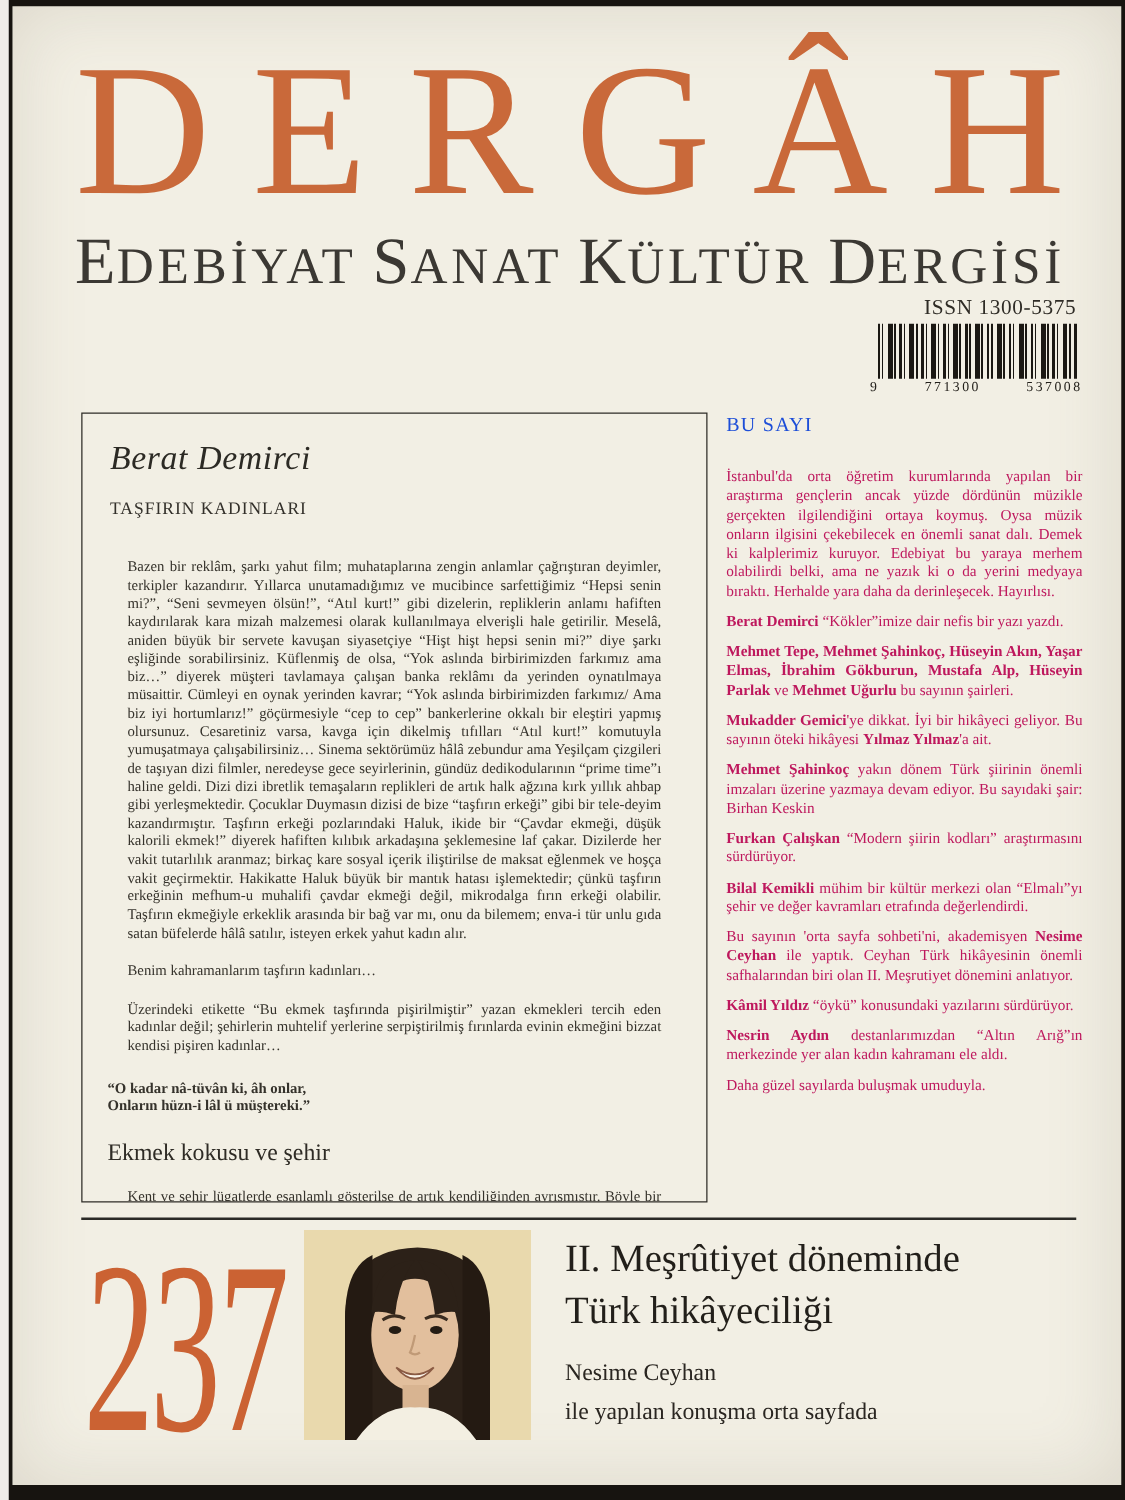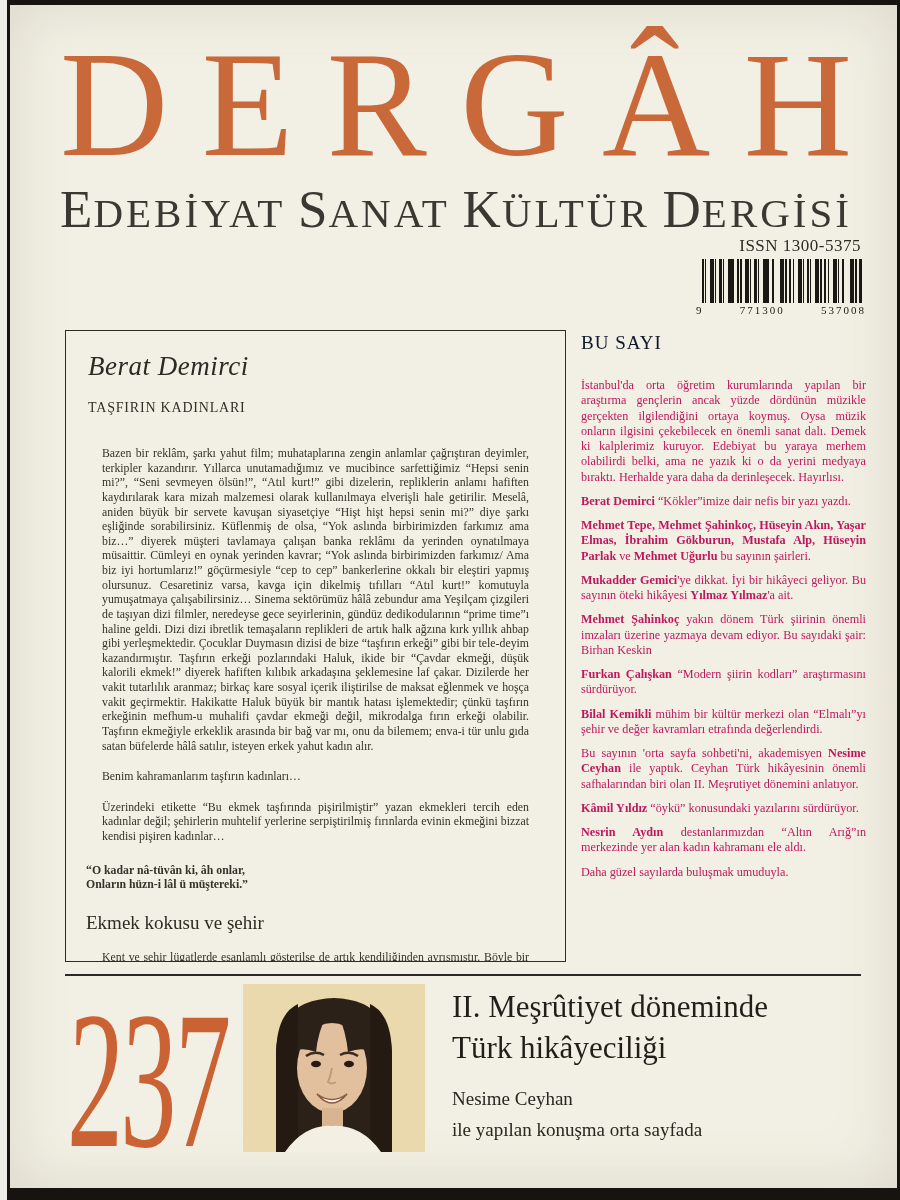--- a/index.html
+++ b/index.html
@@ -58,21 +58,21 @@
   }
   .article-author{font-style:italic;font-size:27px;color:#2c2a24;margin:4px 0 18px 2px;letter-spacing:.5px;}
   .article-title{font-size:14px;letter-spacing:.8px;color:#33302a;margin:0 0 30px 2px;}
   .article-body{font-size:11.8px;line-height:1.24;color:#35322b;text-align:justify;}
   .ab-p{margin:16px;}
   .ab-quote{white-space:pre-line;margin:19px 0;text-align:left;font-weight:bold;}
   .ab-heading{font-size:19px;margin:12px 0 10px 0;color:#2e2b25;text-align:left;}
   .ab-continuation{text-align:center;font-style:italic;font-size:11px;margin-top:12px;padding-right:4px;}
   
   .busayi{position:absolute;left:571px;top:325px;width:285px;height:648px;overflow:hidden;}
-  .busayi-header{font-size:19px;letter-spacing:1px;color:#0f172a;margin:2px 0 24px 0;}
+  .busayi-header{font-size:16px;letter-spacing:1px;color:#1d4ed8;margin:2px 0 24px 0;}
   .busayi-paras{font-size:12.2px;line-height:1.25;color:#be185d;text-align:justify;}
   .busayi-paras p{margin:0 0 9px 0;}
   .busayi-paras .b{font-weight:bold;}
   
   .footer-rule{position:absolute;left:55px;top:969px;width:796px;height:2px;background:#2b2a26;}
   .issue-number{
     position:absolute;left:60px;top:976px;
     font-size:112px;line-height:1;color:#cb6233;letter-spacing:-3px;
     transform:scaleY(1.75) skewX(-2deg);transform-origin:left top;
   }

